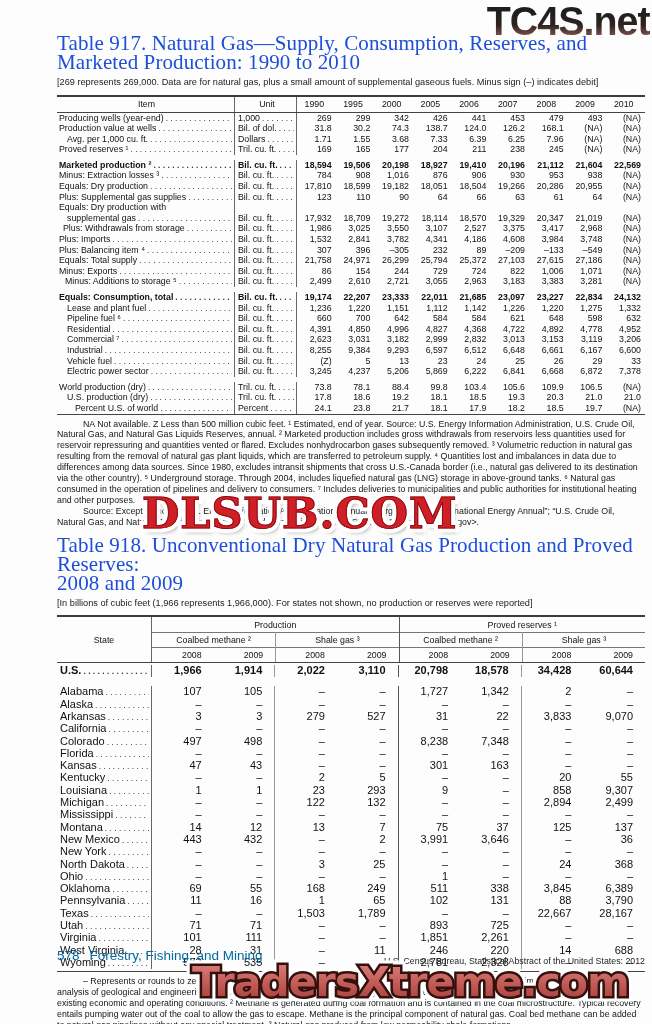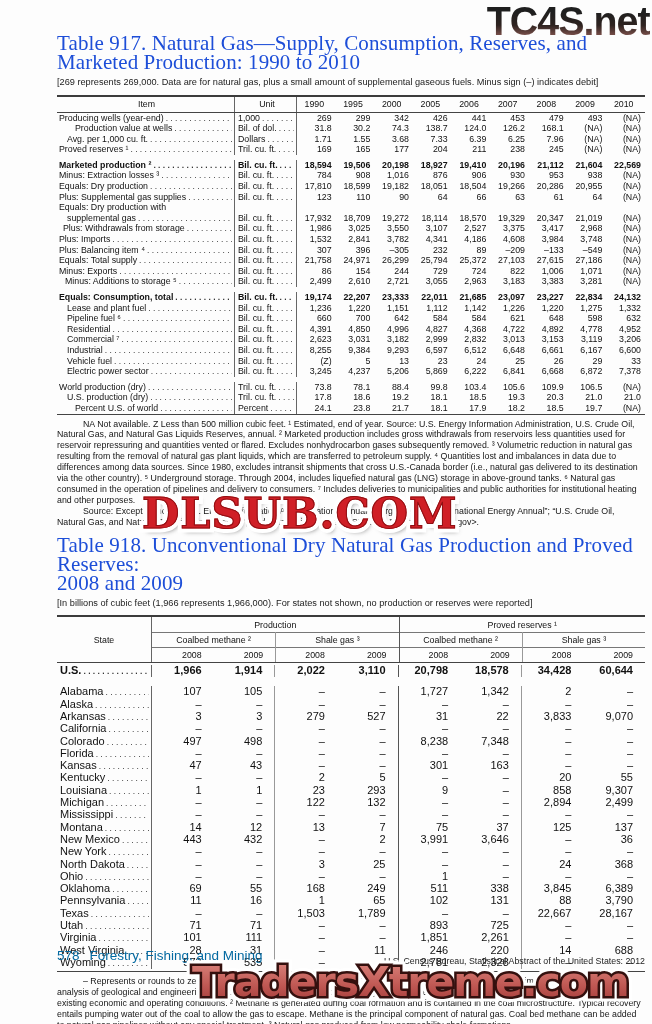--- a/index.html
+++ b/index.html
@@ -137,21 +137,21 @@
         <div class="cval">342</div>
         <div class="cval">426</div>
         <div class="cval">441</div>
         <div class="cval">453</div>
         <div class="cval">479</div>
         <div class="cval">493</div>
         <div class="cval">(NA)</div>
       </div>
       <div class="trow">
         <div class="citem">
-          <span class="ltext" style="padding-left: 0px; margin-left: 16px;">Production value at wells</span>
+          <span class="ltext" style="padding-left: 0px;">Production value at wells</span>
           <span class="ldr"></span>
         </div>
         <div class="cunit">
           <span class="ltext">Bil. of dol.</span>
           <span class="ldr"></span>
         </div>
         <div class="cval">31.8</div>
         <div class="cval">30.2</div>
         <div class="cval">74.3</div>
         <div class="cval">138.7</div>

